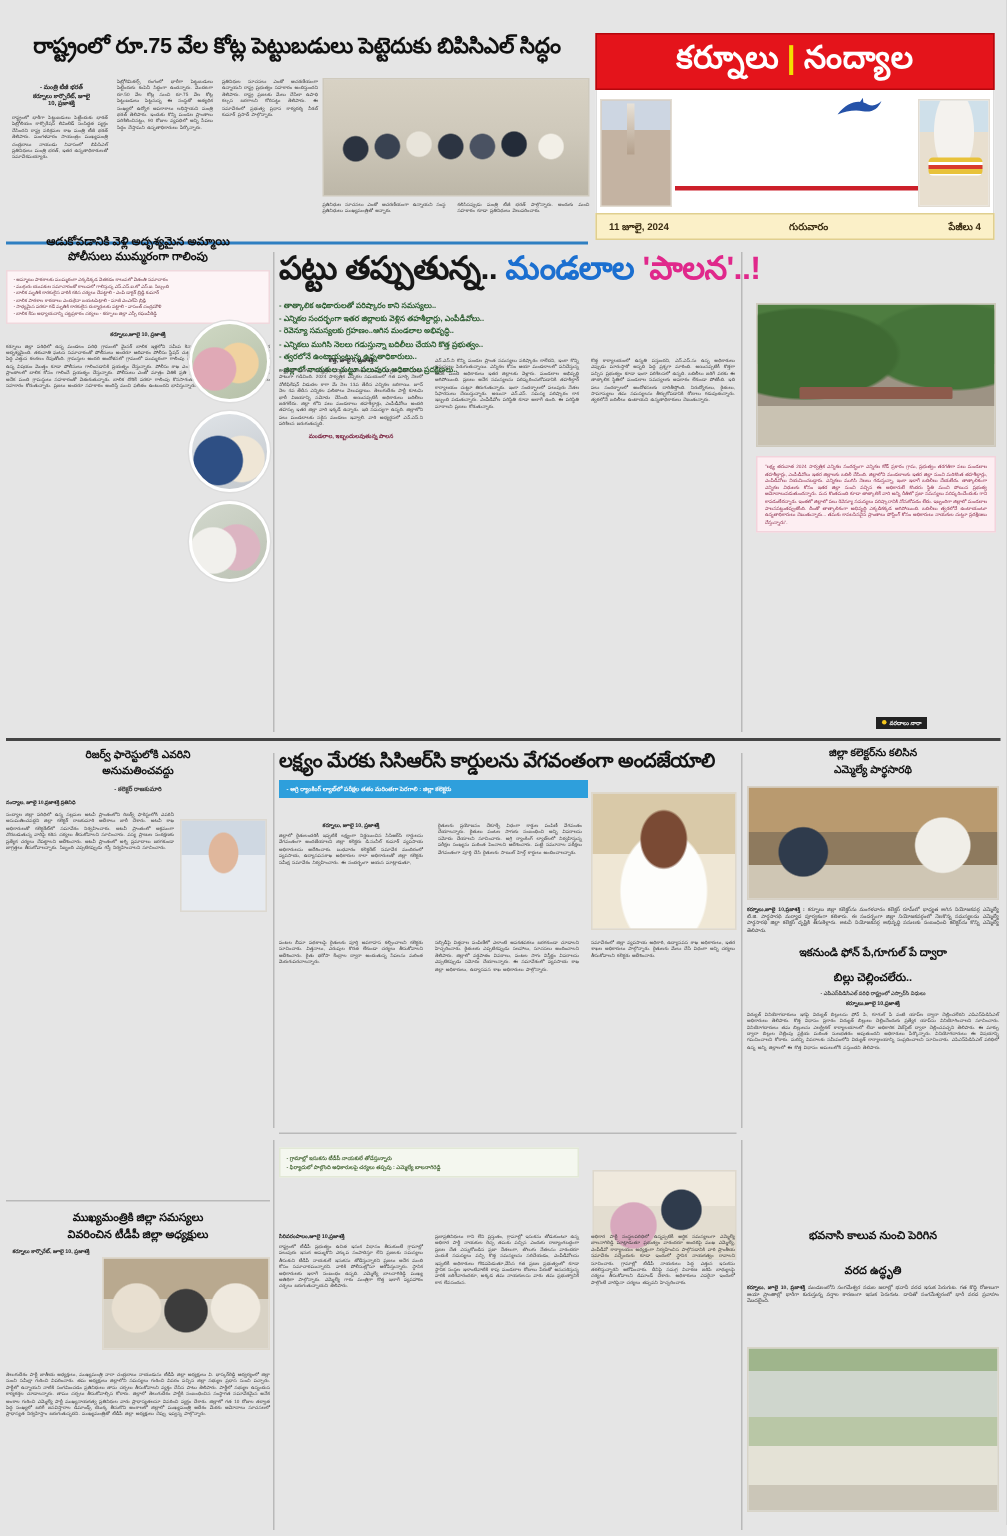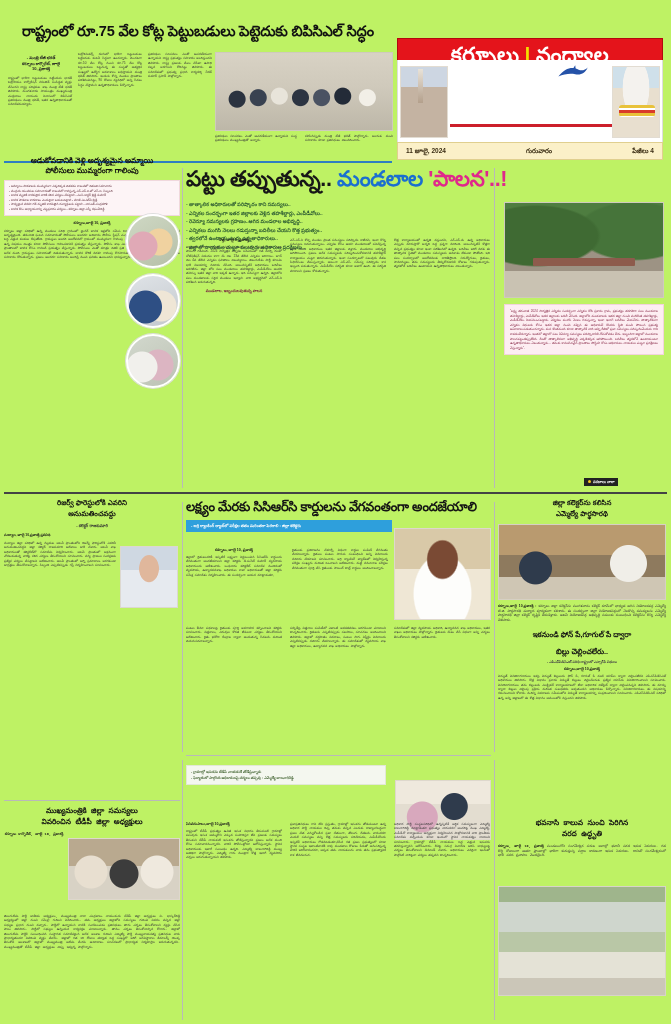--- a/index.html
+++ b/index.html
@@ -4,21 +4,21 @@
 <style>
   * { box-sizing: border-box; }
   html, body {
     margin: 0; padding: 0;
     background: #c9c9c9;
     font-family: "Liberation Sans", sans-serif;
   }
   #page {
     position: relative;
     width: 671px; height: 1024px;
-    background: #bef264;
+    background: #e5e5e5;
     margin: 0 auto;
     overflow: hidden;
   }
 
   
   .body-copy { font-size: 3.1px; line-height: 4.4px; color: #3b3b3b; text-align: justify; letter-spacing: .05px; word-spacing: .6px; }
   .body-copy.t35 { font-size: 3.4px; line-height: 4.7px; }
   .dateline { font-size: 3.4px; font-weight: bold; color: #1a1a1a; }
 
   
@@ -49,21 +49,21 @@
       radial-gradient(circle at 86% 58%, #f2efe7 0 8px, transparent 9px),
       linear-gradient(180deg,#d8d2c4 0%, #cfc9bb 45%, #bdb7a8 100%);
     border:1px solid #cfcabd;
   }
   .lead-cap1 { position:absolute; left:215px; top:134px; width:82px; }
   .lead-cap2 { position:absolute; left:305px; top:134px; width:88px; }
 
   
   .masthead { position:absolute; left:397px; top:22px; width:266px; height:140px; }
   .mast-red {
-    position:absolute; left:0; top:16px; width:266px; height:38px;
+    position:absolute; left:0; top:0; width:266px; height:38px;
     background:#e4141b; display:flex; align-items:center; justify-content:center;
     border:1px solid #b4070d;
   }
   .mast-red-text { color:#fff; font-size:21px; font-weight:bold; letter-spacing:.5px; white-space:nowrap; }
   .mast-red-text .divider { color:#f3e000; margin:0 5px; }
 
   .mast-body {
     position:absolute; left:0; top:38px; width:266px; height:82px;
     background:#ffffff; border-left:1px solid #ddd; border-right:1px solid #ddd;
     overflow:hidden;
@@ -226,21 +226,21 @@
       radial-gradient(circle at 78% 52%, #f0eee8 0 18px, transparent 19px),
       linear-gradient(180deg,#b99a6f 0 40%, #8e7a5e 40% 70%, #cfc6b4 70% 100%);
     border:1px solid #d6d0c4;
   }
   .mid-r-head2 { margin-top:6px; font-size:7.4px; font-weight:bold; text-align:center; color:#111; line-height:11px; }
   .mid-r-sub2 { font-size:3.5px; font-weight:bold; text-align:center; color:#444; margin-top:3px; }
 
   
   .bot { position:absolute; left:0; top:760px; width:671px; height:262px; }
 
-  .bot-l { position:absolute; left:4px; top:46px; width:176px;font-family:Liberation Mono, monospace; }
+  .bot-l { position:absolute; left:4px; top:46px; width:176px; }
   .bot-l-head { font-size:7.4px; font-weight:bold; text-align:center; color:#111; line-height:11px; }
   .bot-l-date { margin-top:4px; font-size:3.6px; font-weight:bold; color:#1a1a1a; width:60px; text-align:center; line-height:5px;}
   .bot-l-photo {
     position:absolute; right:0; top:32px; width:112px; height:62px;
     background:
       radial-gradient(circle at 20% 55%, #e8dfd0 0 16px, transparent 17px),
       radial-gradient(circle at 50% 58%, #3c3c3c 0 14px, transparent 15px),
       radial-gradient(circle at 80% 55%, #efe9de 0 16px, transparent 17px),
       linear-gradient(180deg,#b9a98f 0 45%, #d8d2c5 45% 100%);
     border:1px solid #ded8cc;
@@ -256,21 +256,21 @@
     background:
       radial-gradient(circle at 28% 62%, #d8a8bd 0 15px, transparent 16px),
       radial-gradient(circle at 62% 44%, #2f3b4c 0 13px, transparent 14px),
       linear-gradient(180deg,#efe9dd 0 40%, #e3ddd0 40% 100%);
     border:1px solid #ded8cc;
   }
   .bot-c-cols { position:absolute; left:0; top:62px; width:305px; }
   .bc { position:absolute; top:0; width:96px; }
   .bc.a{left:0;} .bc.b{left:104px;} .bc.c{left:208px;}
 
-  .bot-r { position:absolute; left:498px; top:0; width:168px;font-family:Liberation Mono, monospace; }
+  .bot-r { position:absolute; left:498px; top:0; width:168px; }
   .bot-r-head { margin-top:58px; font-size:7.4px; font-weight:bold; text-align:center; color:#111; line-height:11px; }
   .bot-r-photo {
     margin-top:28px; width:100%; height:110px;
     background:
       linear-gradient(180deg,
         #9fb58c 0 14%,
         #cfd6cd 14% 42%,
         #b9c7a6 42% 60%,
         #e4e2d6 60% 84%,
         #cbc6b8 84% 100%);
@@ -479,19 +479,19 @@
           <div class="body-copy">ప్రజాప్రతినిధులు గాని లేని ప్రస్తుతం, గ్రామాల్లో ఇసుకను తోడుకుంటూ ఉన్న అధికార పార్టీ నాయకుల రెచ్చ తమకు వచ్చిన ఎందుకు రాజ్యాంగబద్ధంగా ప్రజల చేత ఎన్నుకోబడిన ప్రజా నేతలుగా, తొలుగు నేతలను వారందరూ ఎందుకే సమస్యలు వచ్చి కొత్త సమస్యలను సరిచేయడం, ఎంపీడీవోలను ఇప్పటికీ అధికారులు గొడవపెడుతూ,వేసిన గత ప్రజల ప్రభుత్వంలో కూడా స్థానిక సంస్థల ఇలాంటివాటికి కావు మండలాల రోజులు పేరుతో అనుసరిస్తున్న వారికి జరిగేవారందరూ, అక్కడ తమ నాయకులను వారు తమ ప్రభుత్వానికే కాక లేవనందున.</div>
         </div>
         <div class="bc c">
           <div class="body-copy">అధికార పార్టీ సంస్థలపరిధిలో ఉన్నప్పటికీ ఆర్థిక సమస్యలుగా ఎమ్మెల్యే బాలనాగిరెడ్డి మాట్లాడుతూ ప్రభుత్వం వారందరూ అందరిపై ముఖ ఎమ్మెల్యే, ఎంపీడీవో కార్యాలయం అధ్యక్షంగా నిర్వహించిన పాల్గొనడానికి వారి ప్రాంతీయ సమావేశం వచ్చేందుకు కూడా ఇందులో స్థానిక నాయకత్వం రావాలని సూచించారు. గ్రామాల్లో టీడీపీ నాయకులు పెద్ద ఎత్తున ఇసుకను తరలిస్తున్నారని ఆరోపించారు. దీనిపై సమగ్ర విచారణ జరిపి బాధ్యులపై చర్యలు తీసుకోవాలని డిమాండ్ చేశారు. అధికారులు ఎవరైనా ఇందులో పాల్గొంటే వారిపైనా చర్యలు తప్పవని హెచ్చరించారు.</div>
         </div>
       </div>
     </div>
 
     <div class="bot-r">
       <div class="bot-r-head">భవనాసి కాలువ నుంచి పెరిగిన</div>
-      <div class="bot-r-head" style="margin-top:0;">వరద ఉద్ధృతి</div>
+      <div class="bot-r-head" style="margin-top:12px;">వరద ఉద్ధృతి</div>
       <div class="body-copy t35" style="margin-top:4px;"><span class="dateline">కర్నూలు, జూలై 10, ప్రజాశక్తి</span> <span>మండలంలోని సంగమేశ్వర నదుల జలాల్లో భవానీ వరద ఇసుక పెరుగుట. గత కొద్ది రోజులుగా ఆయా ప్రాంతాల్లో భారీగా కురుస్తున్న వర్షాల కారణంగా ఇసుక పెరుగుట. దానితో సంగమేశ్వరంలో భారీ వరద ప్రవాహం మొదలైంది.</span></div>
       <div class="bot-r-photo"></div>
     </div>
   </div>
 
 </div>
 
 </body></html>

